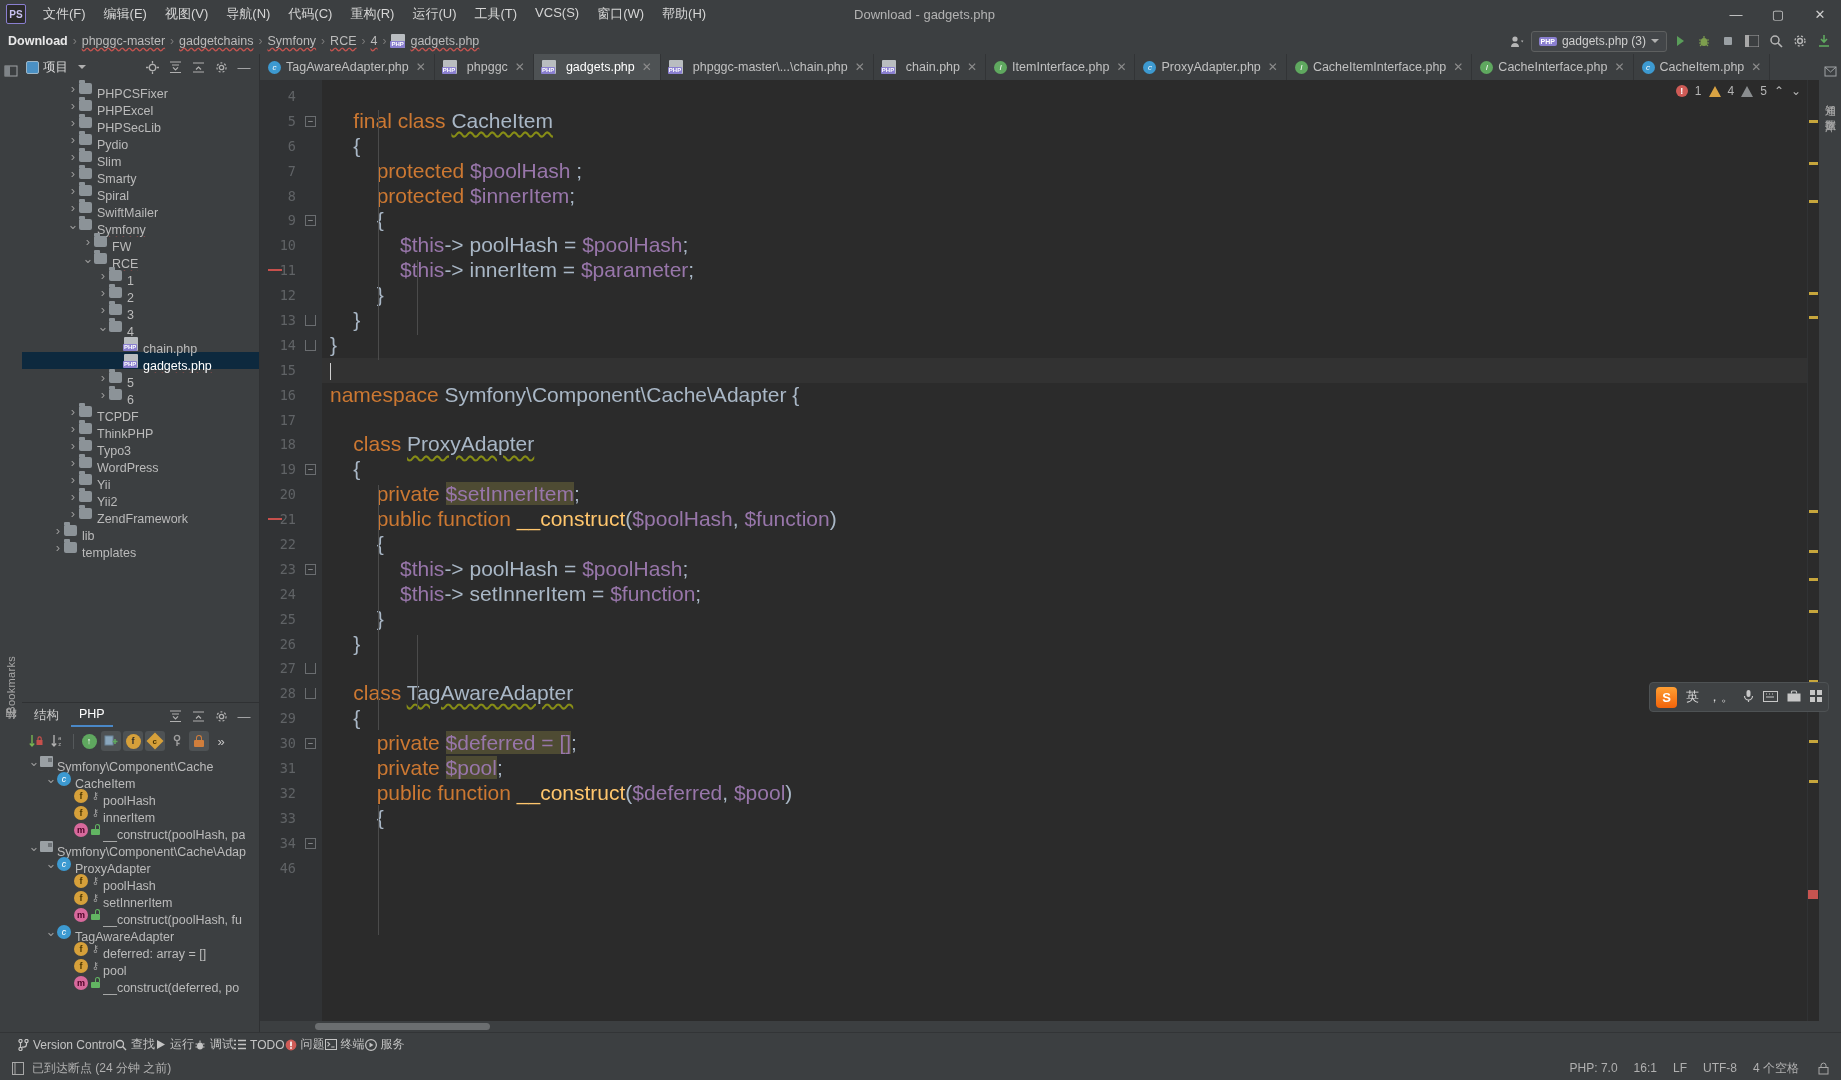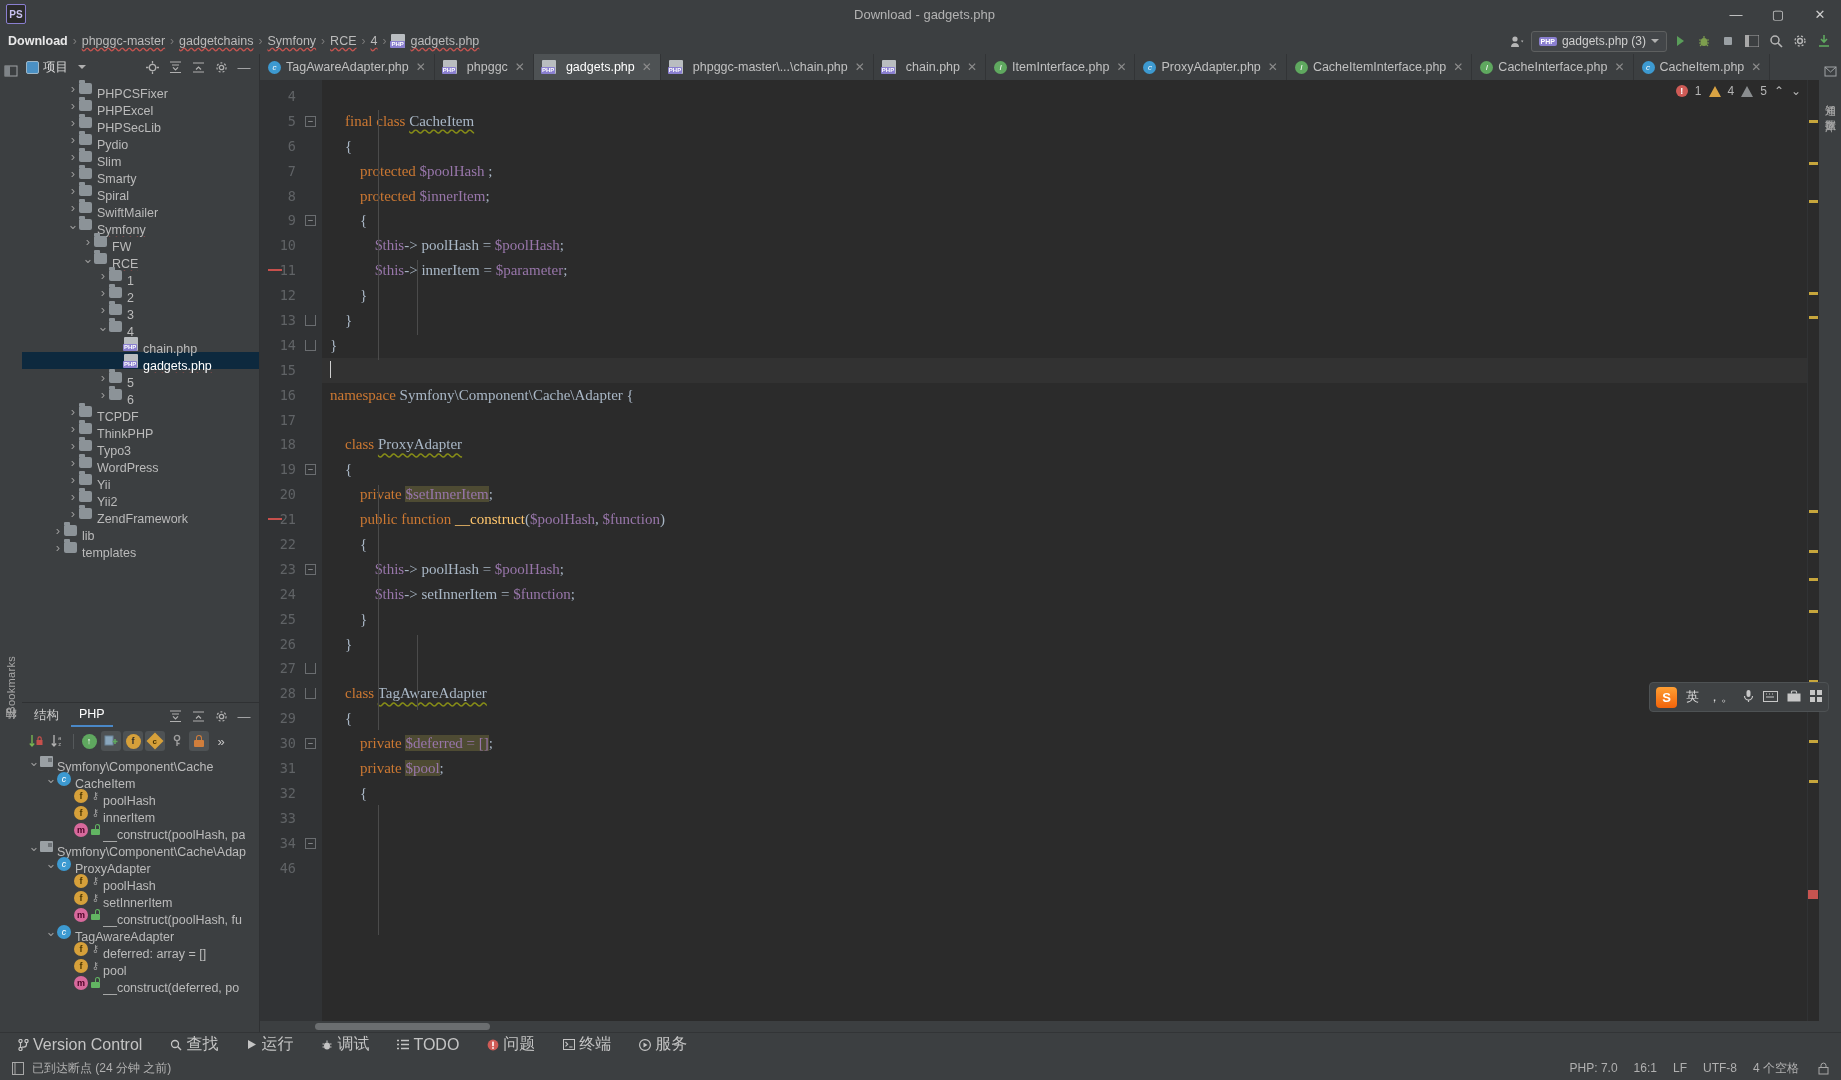--- a/index.html
+++ b/index.html
@@ -148,21 +148,21 @@
     position: absolute; right: 6px; top: 7px; width: 11px; height: 11px; border: 1px solid #6a6d70;
     color: #9a9d9f; font-size: 9px; line-height: 9px; text-align: center;
   }
   .gline .foldend {
     position: absolute; right: 6px; top: 7px; width: 11px; height: 11px; border: 1px solid #6a6d70;
     border-top: none; color: #9a9d9f;
   }
   .gline .bp { position: absolute; left: 8px; top: 11px; width: 14px; height: 2px; background: #c7504c; }
 
   .codearea {
-    flex: 1 1 auto; background: #2b2b2b; font-family: Liberation Serif, serif; font-size: 15px;
+    flex: 1 1 auto; background: #2b2b2b; font-family: Liberation Sans, sans-serif; font-size: 21px;
     padding-top: 4px; position: relative; overflow: hidden; min-width: 0;
   }
   .cline { height: 24.9px; line-height: 24.9px; white-space: pre; padding-left: 8px; }
   .cline.cur { background: #323232; }
   .k  { color: #cc7832; }
   .v  { color: #9876aa; }
   .cl { color: #a9b7c6; text-decoration: underline; text-decoration-style: wavy; text-decoration-color: #878d16; text-underline-offset: 3px; }
   .fn { color: #ffc66d; }
   .p  { color: #a9b7c6; }
   .hl { background: #4e4b33; }
@@ -190,40 +190,53 @@
   .ime-logo { width: 21px; height: 21px; border-radius: 4px; background: linear-gradient(#ff9f33, #f2630a); color: #fff;
               font-size: 13px; display: flex; align-items: center; justify-content: center; font-weight: bold; }
   .ime-txt { font-size: 13px; color: #d8d8d8; }
   .ime-i { color: #c7c7c7; font-size: 13px; }
 
   
   .hscroll { height: 11px; background: #3c3f41; position: relative; flex: 0 0 11px; }
   .hscroll .thumb { position: absolute; left: 55px; top: 2px; height: 7px; width: 175px; background: #6b6e70; border-radius: 4px; }
 
   .toolwin {
-    height: 24px; background: #3c3f41; display: flex; align-items: center; gap: 28px; padding-left: 18px;
-    font-size: 16px; color: #c4c4c4; flex: 0 0 24px; border-top: 1px solid #323436;
+    height: 24px; background: #3c3f41; display: flex; align-items: center; gap: 0; padding-left: 18px;
+    font-size: 12px; color: #c4c4c4; flex: 0 0 24px; border-top: 1px solid #323436;
   }
   .tw { display: flex; align-items: center; gap: 4px; white-space: nowrap; }
 
   .statusbar {
     height: 24px; background: #3c3f41; display: flex; align-items: center; padding: 0 10px;
     font-size: 12px; color: #b0b0b0; flex: 0 0 24px;
   }
   .status-right { margin-left: auto; display: flex; align-items: center; gap: 16px; }
 
   .rs-icon { width: 16px; height: 16px; display: flex; align-items: center; justify-content: center; color: #a8a8a8; font-size: 12px; }
 </style>
 </head>
 <body>
 
 <div id="app">
 
   <div class="titlebar">
     <div class="ps-logo">PS</div>
+    <div id="menubar" style="display:flex;">
+        <div class="menu-item">文件(F)</div>
+        <div class="menu-item">编辑(E)</div>
+        <div class="menu-item">视图(V)</div>
+        <div class="menu-item">导航(N)</div>
+        <div class="menu-item">代码(C)</div>
+        <div class="menu-item">重构(R)</div>
+        <div class="menu-item">运行(U)</div>
+        <div class="menu-item">工具(T)</div>
+        <div class="menu-item">VCS(S)</div>
+        <div class="menu-item">窗口(W)</div>
+        <div class="menu-item">帮助(H)</div>
+      </div>
     <div class="title-caption">Download - gadgets.php</div>
     <div class="win-ctrl">
       <div class="win-btn">—</div>
       <div class="win-btn">▢</div>
       <div class="win-btn close">✕</div>
     </div>
   </div>
 
   <div class="navbar">
     <div id="crumbs" style="display:flex;align-items:flex-start;">
@@ -798,20 +811,21 @@
             <div class="cline"><span class="p">        {</span></div>
             <div class="cline"><span class="p">            </span><span class="v">$this</span><span class="p">-&gt; poolHash = </span><span class="v">$poolHash</span><span class="p">;</span></div>
             <div class="cline"><span class="p">            </span><span class="v">$this</span><span class="p">-&gt; setInnerItem = </span><span class="v">$function</span><span class="p">;</span></div>
             <div class="cline"><span class="p">        }</span></div>
             <div class="cline"><span class="p">    }</span></div>
             <div class="cline"></div>
             <div class="cline"><span class="p">    </span><span class="k">class </span><span class="cl">TagAwareAdapter</span></div>
             <div class="cline"><span class="p">    {</span></div>
             <div class="cline"><span class="p">        </span><span class="k">private </span><span class="v hl">$deferred = []</span><span class="p">;</span></div>
             <div class="cline"><span class="p">        </span><span class="k">private </span><span class="v hl">$pool</span><span class="p">;</span></div>
+            <div class="cline"><span class="p">        </span><span class="k">public function </span><span class="fn">__construct</span><span class="p">(</span><span class="v">$deferred</span><span class="p">, </span><span class="v">$pool</span><span class="p">)</span></div>
             <div class="cline"><span class="p">        {</span></div>
           </div>
         <div class="rightmark">
           <div class="mk" style="top:40px;background:#c7a63c;"></div>
           <div class="mk" style="top:82px;background:#c7a63c;"></div>
           <div class="mk" style="top:120px;background:#c7a63c;"></div>
           <div class="mk" style="top:212px;background:#c7a63c;"></div>
           <div class="mk" style="top:236px;background:#c7a63c;"></div>
           <div class="mk" style="top:430px;background:#c7a63c;"></div>
           <div class="mk" style="top:470px;background:#c7a63c;"></div>

